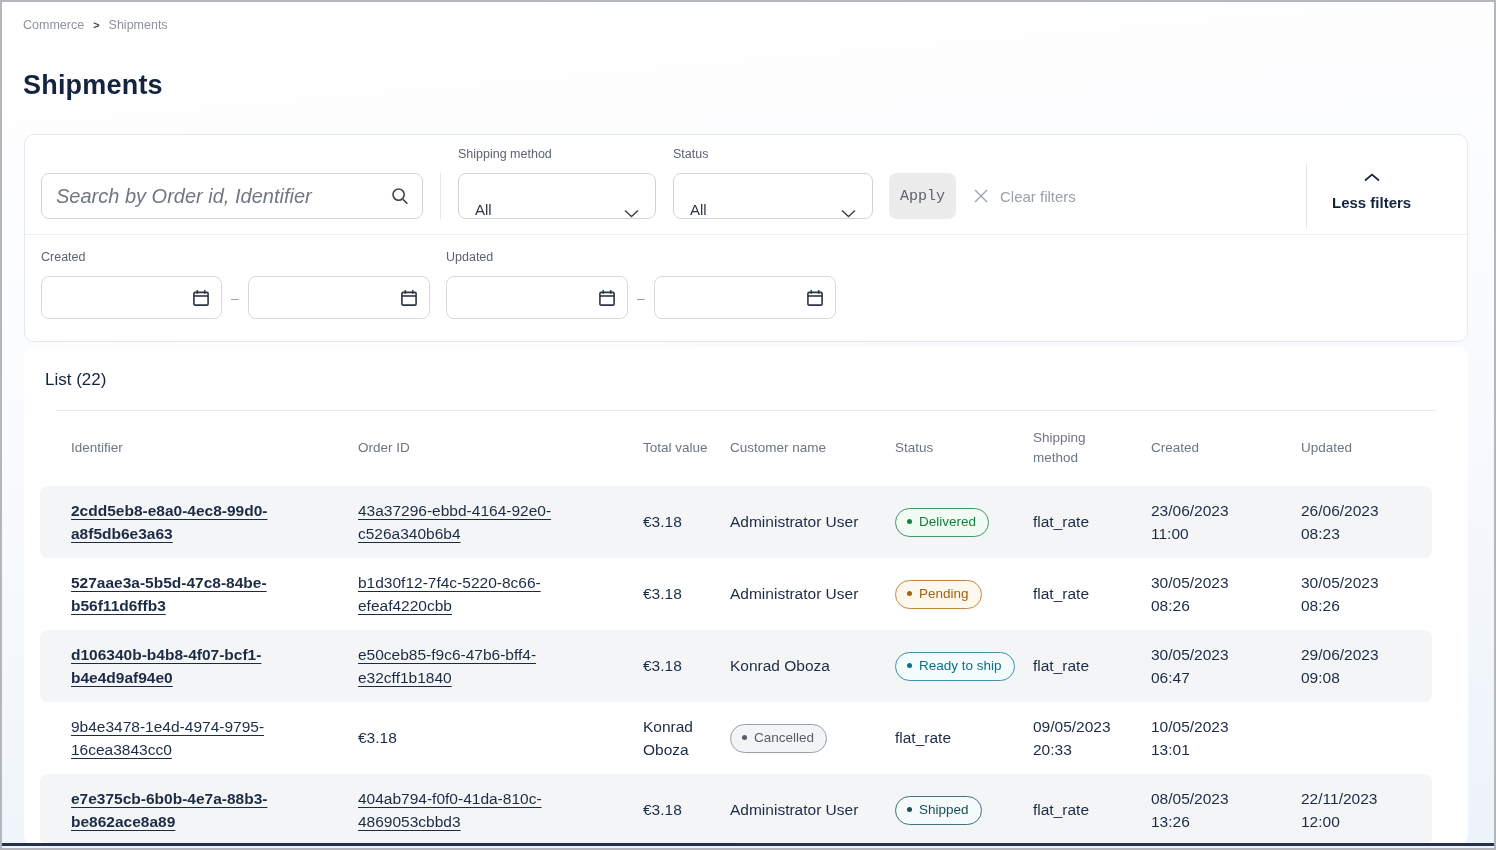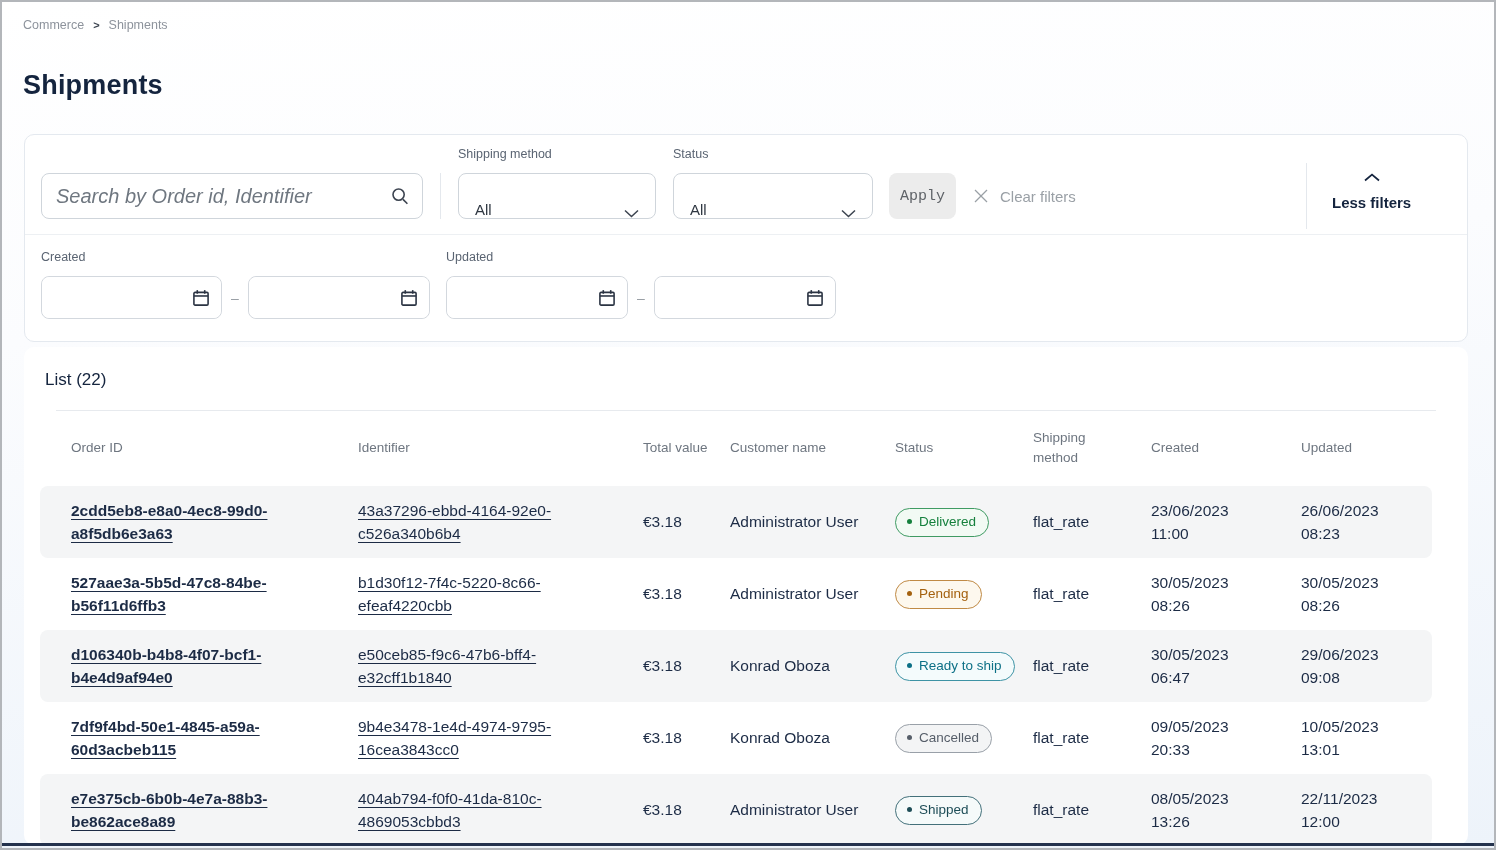--- a/index.html
+++ b/index.html
@@ -173,22 +173,22 @@
         </svg>
       </span>
     </div>
   </div>
 
   <div class="list-card">
     <div class="list-title">List (22)</div>
     <div class="list-hdiv"></div>
 
     <div class="thead grid-row">
+      <span>Identifier</span>
       <span>Order ID</span>
-      <span>Identifier</span>
       <span>Total value</span>
       <span>Customer name</span>
       <span>Status</span>
       <span>Shipping method</span>
       <span>Created</span>
       <span>Updated</span>
     </div>
 
     <div class="tbody" id="tbody">
         <div class="t-row grid-row alt">
@@ -230,21 +230,20 @@
       <span class="chip" style="color: rgb(12, 112, 134); border-color: rgb(61, 147, 165); background: rgb(244, 251, 252);">
         <span class="dot" style="background: rgb(12, 112, 134);"></span>
         <span>Ready to ship</span>
       </span>
     </span>
     <span class="cell">flat_rate</span>
     <span class="cell c-date">30/05/2023 06:47</span>
     <span class="cell c-date">29/06/2023 09:08</span>
   </div>
         <div class="t-row grid-row">
-    <span class="cell c-id"><a>7df9f4bd-50e1-4845-a59a-60d3acbeb115</a></span>
     <span class="cell c-order"><a>9b4e3478-1e4d-4974-9795-16cea3843cc0</a></span>
     <span class="cell">€3.18</span>
     <span class="cell c-customer">Konrad Oboza</span>
     <span class="cell">
       <span class="chip" style="color: rgb(86, 94, 105); border-color: rgb(153, 160, 168); background: rgb(243, 244, 245);">
         <span class="dot" style="background: rgb(86, 94, 105);"></span>
         <span>Cancelled</span>
       </span>
     </span>
     <span class="cell">flat_rate</span>

